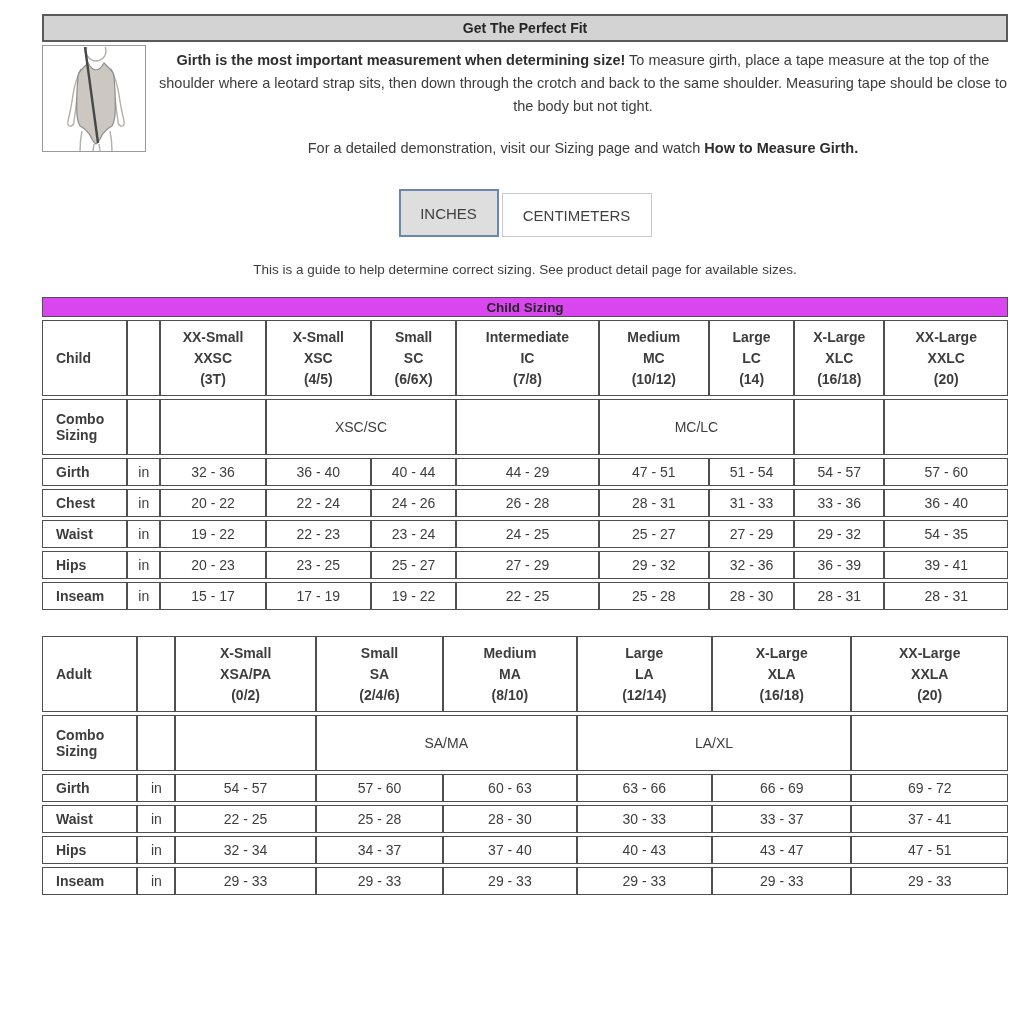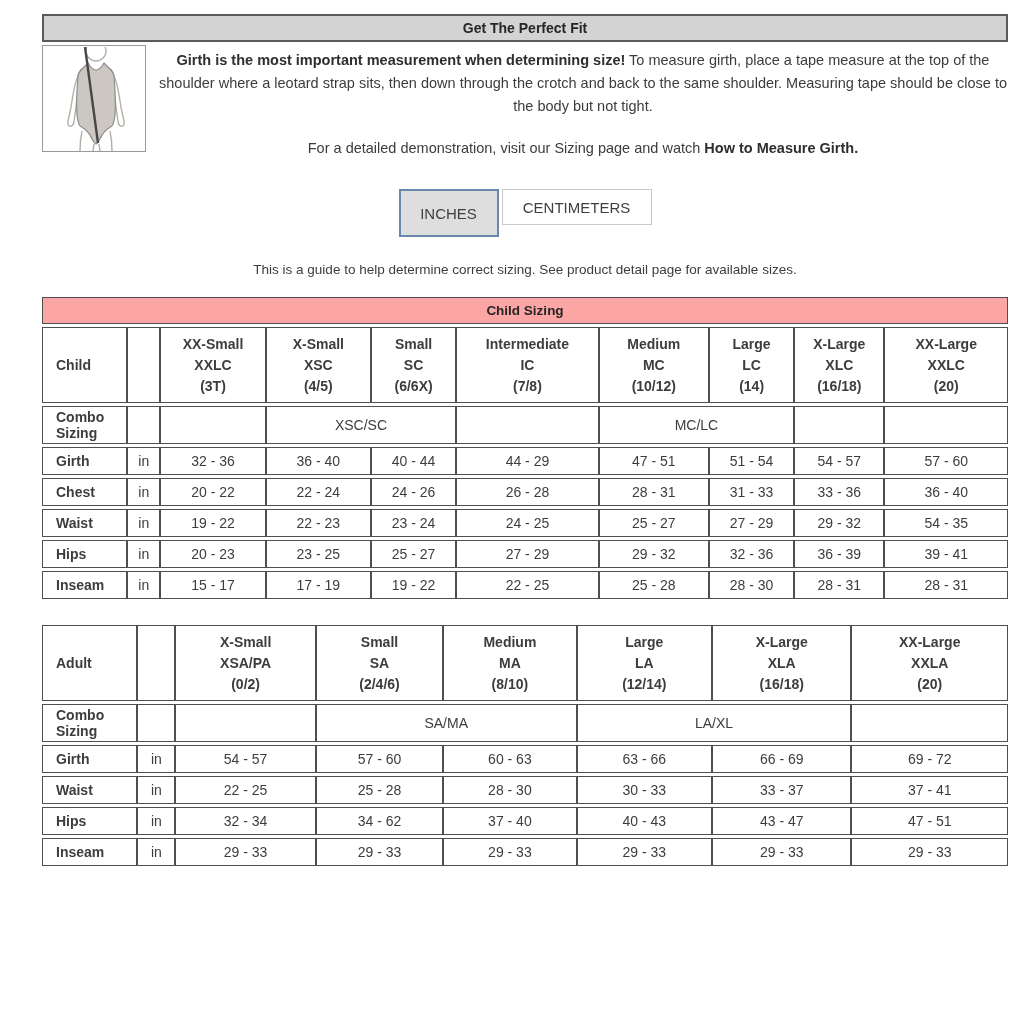--- a/index.html
+++ b/index.html
@@ -37,29 +37,29 @@
   .intro-text b, .demo-line b { color: #2e2e2e; }
   .demo-line {
     margin: 22px 0 0 0;
     text-align: center;
     font-size: 14.5px; color: #3c3c3c;
   }
 
   
   .unit-buttons {
     margin-top: 33px;
-    display: flex; align-items: flex-start; justify-content: center; gap: 3px;
+    display: flex; align-items: flex-end; justify-content: center; gap: 3px;
   }
   .btn { font-family: "Liberation Sans", sans-serif; font-size: 15px; color: #3f3f3f; cursor: pointer; }
   .btn-inches {
     width: 100px; height: 48px;
     background: #dedede; border: 2px solid #6889a9;
   }
   .btn-cm {
-    width: 150px; height: 36px;
+    width: 150px; height: 44px;
     background: #ffffff; border: 1px solid #c9c9c9;
   }
 
   .guide-note {
     margin: 25px 0 0 0;
     text-align: center;
     font-size: 13.5px; color: #3c3c3c;
   }
 
   
@@ -69,27 +69,27 @@
     table-layout: fixed; width: 966px;
   }
   .sizing-table td {
     border: 1px solid #4f4f4f;
     text-align: center; vertical-align: middle;
     font-size: 14px; color: #3d3d3d;
     padding: 0 2px;
     overflow: hidden;
   }
   .tbl-title td {
-    height: 27px;
-    background: #fca5a5;
+    height: 20px;
+    background: #d946ef;
     font-weight: bold; font-size: 13.5px; color: #252525;
     border: 1px solid #4f4f4f;
   }
   .hdr-row td { height: 76px; }
-  .combo-row td { height: 38px; }
+  .combo-row td { height: 56px; }
   .data-row td { height: 28px; }
   .size-col {
     font-weight: bold; font-size: 13.5px; line-height: 21px;
     color: #2d2d2d; white-space: pre-line;
   }
   .row-label {
     text-align: left !important; padding-left: 13px !important;
     font-weight: bold; font-size: 13.5px; color: #2d2d2d;
   }
   .adult-gap { margin-top: 20px; }
@@ -146,21 +146,21 @@
         <col style="width: 123px;">
       </colgroup>
       <tbody>
         <tr class="tbl-title">
           <td colspan="10">Child Sizing</td>
         </tr>
         <tr class="hdr-row">
           <td class="row-label">Child</td>
           <td></td>
           <td class="size-col">XX-Small
-XXLC
+XXSC
 (3T)</td>
           <td class="size-col">X-Small
 XSC
 (4/5)</td>
           <td class="size-col">Small
 SC
 (6/6X)</td>
           <td class="size-col">Intermediate
 IC
 (7/8)</td>
@@ -309,21 +309,21 @@
           <td>25 - 28</td>
           <td>28 - 30</td>
           <td>30 - 33</td>
           <td>33 - 37</td>
           <td>37 - 41</td>
         </tr>
         <tr class="data-row">
           <td class="row-label">Hips</td>
           <td>in</td>
           <td>32 - 34</td>
-          <td>34 - 62</td>
+          <td>34 - 37</td>
           <td>37 - 40</td>
           <td>40 - 43</td>
           <td>43 - 47</td>
           <td>47 - 51</td>
         </tr>
         <tr class="data-row">
           <td class="row-label">Inseam</td>
           <td>in</td>
           <td>29 - 33</td>
           <td>29 - 33</td>

